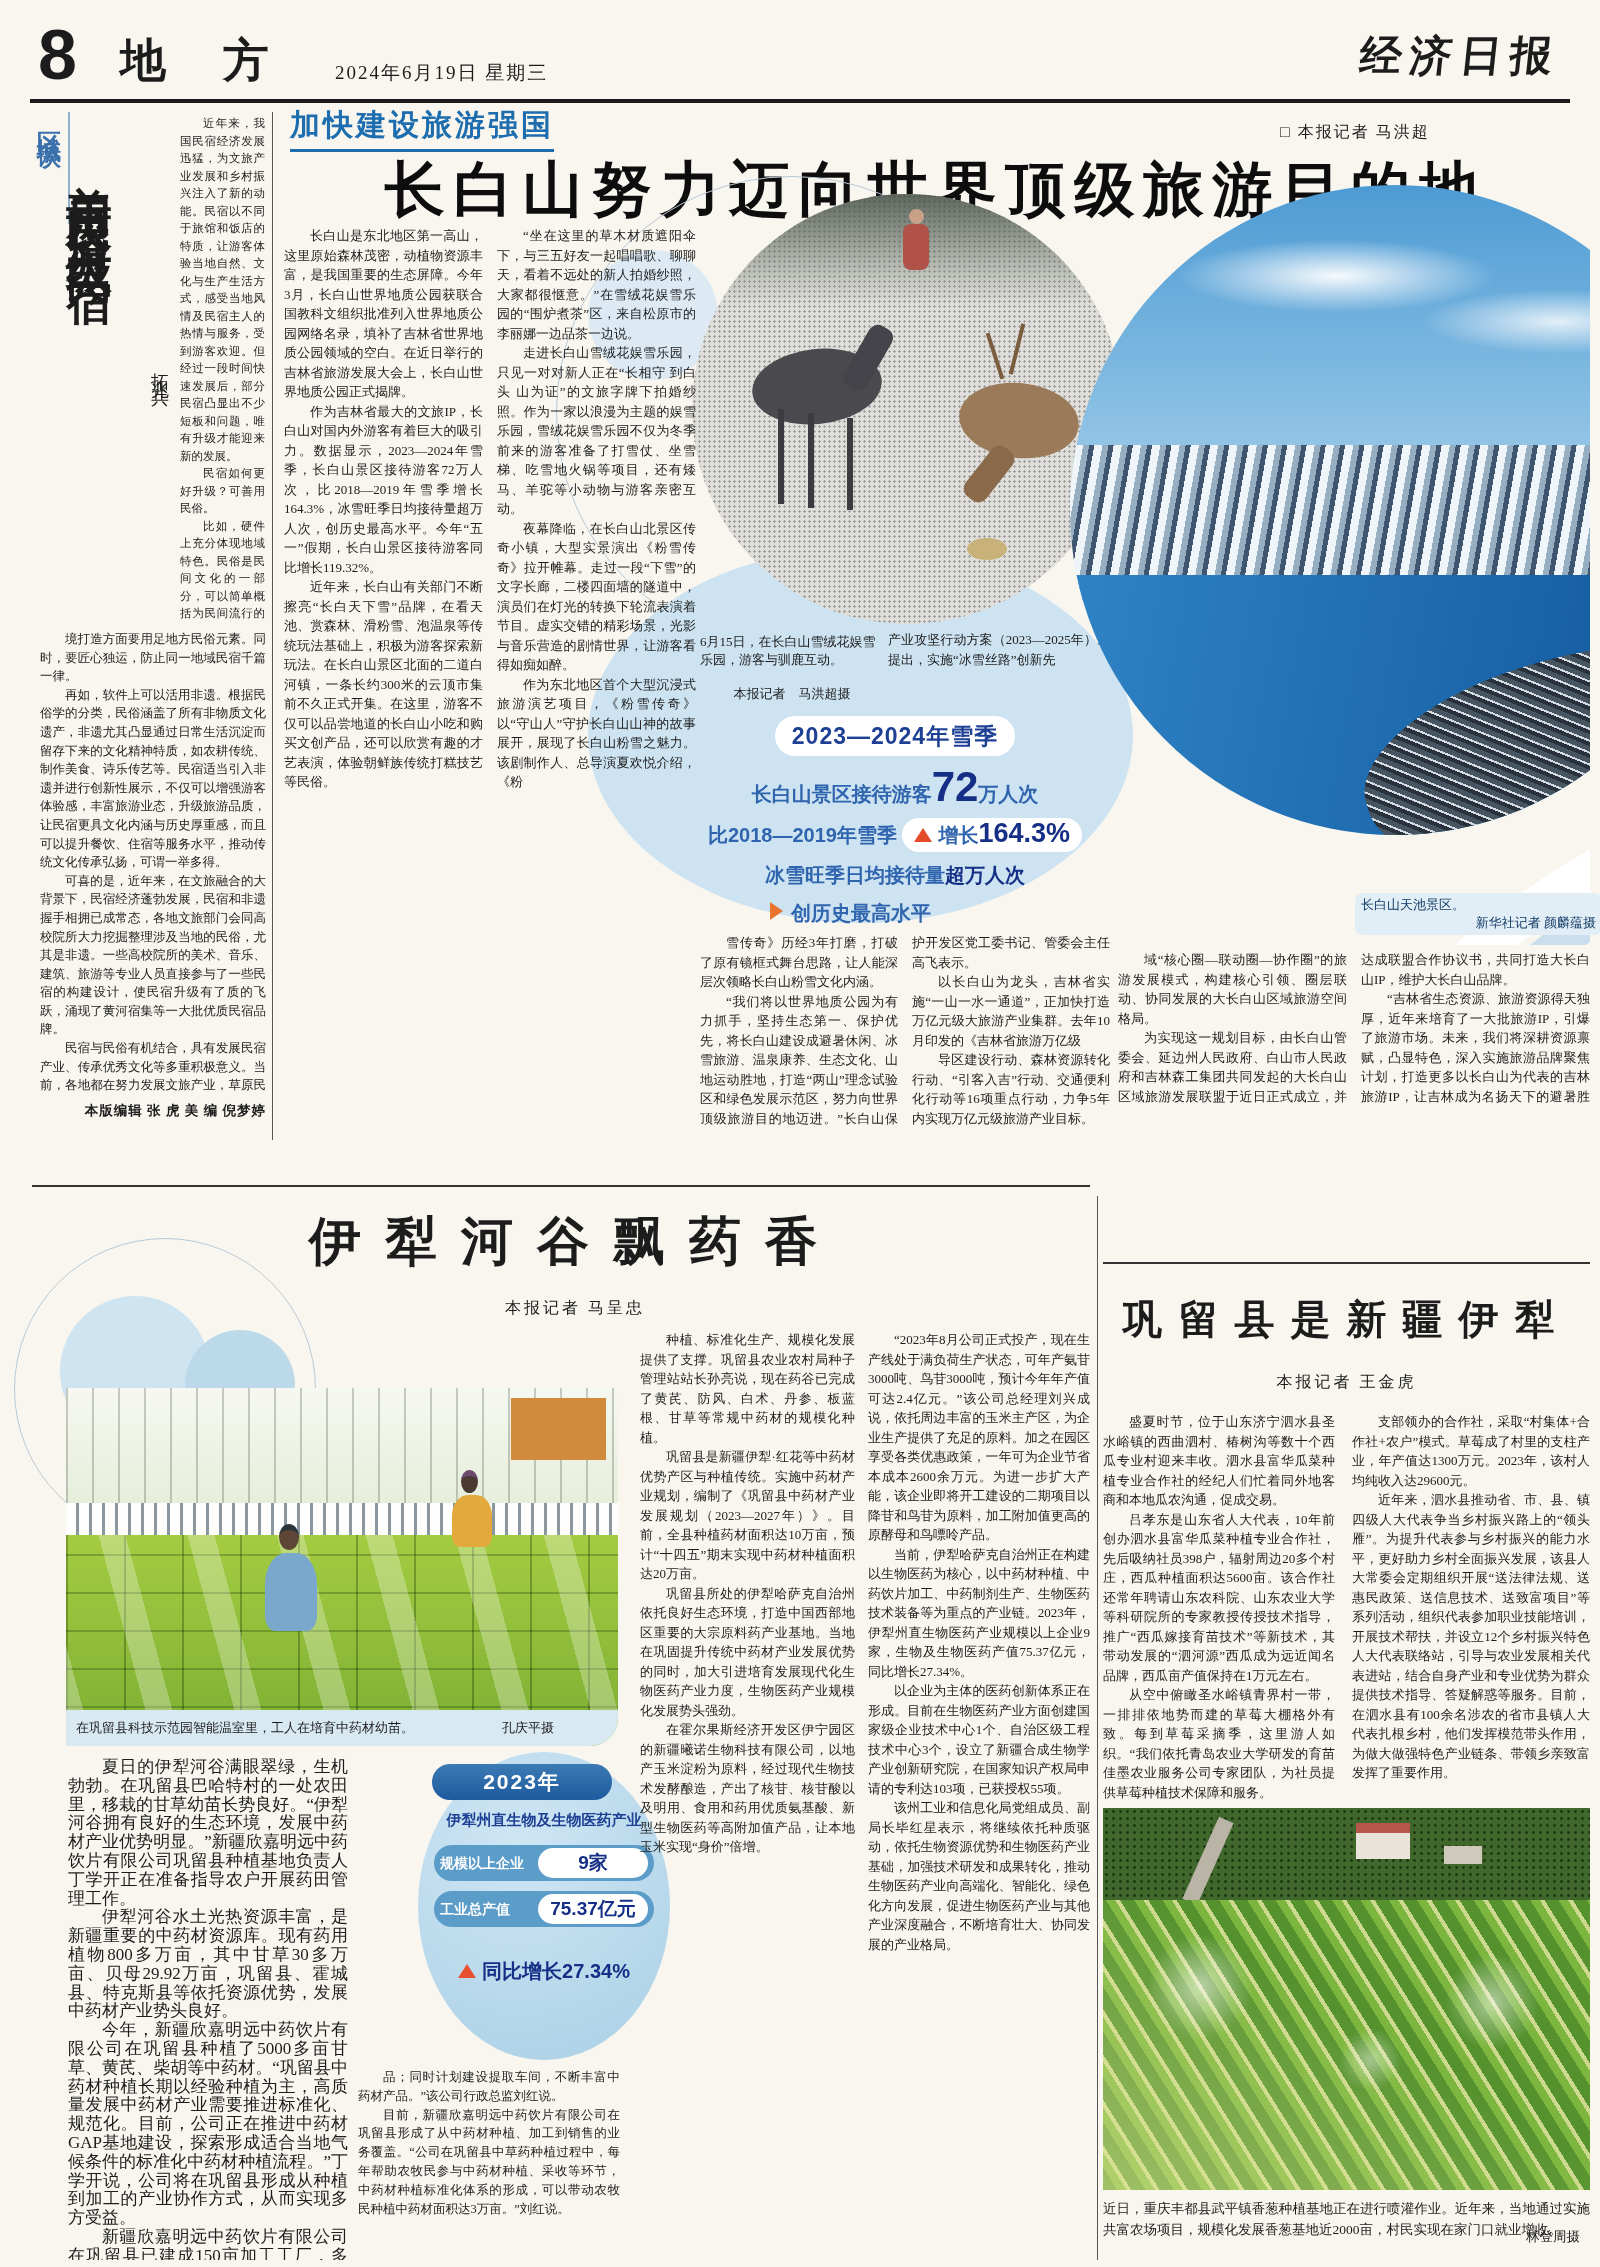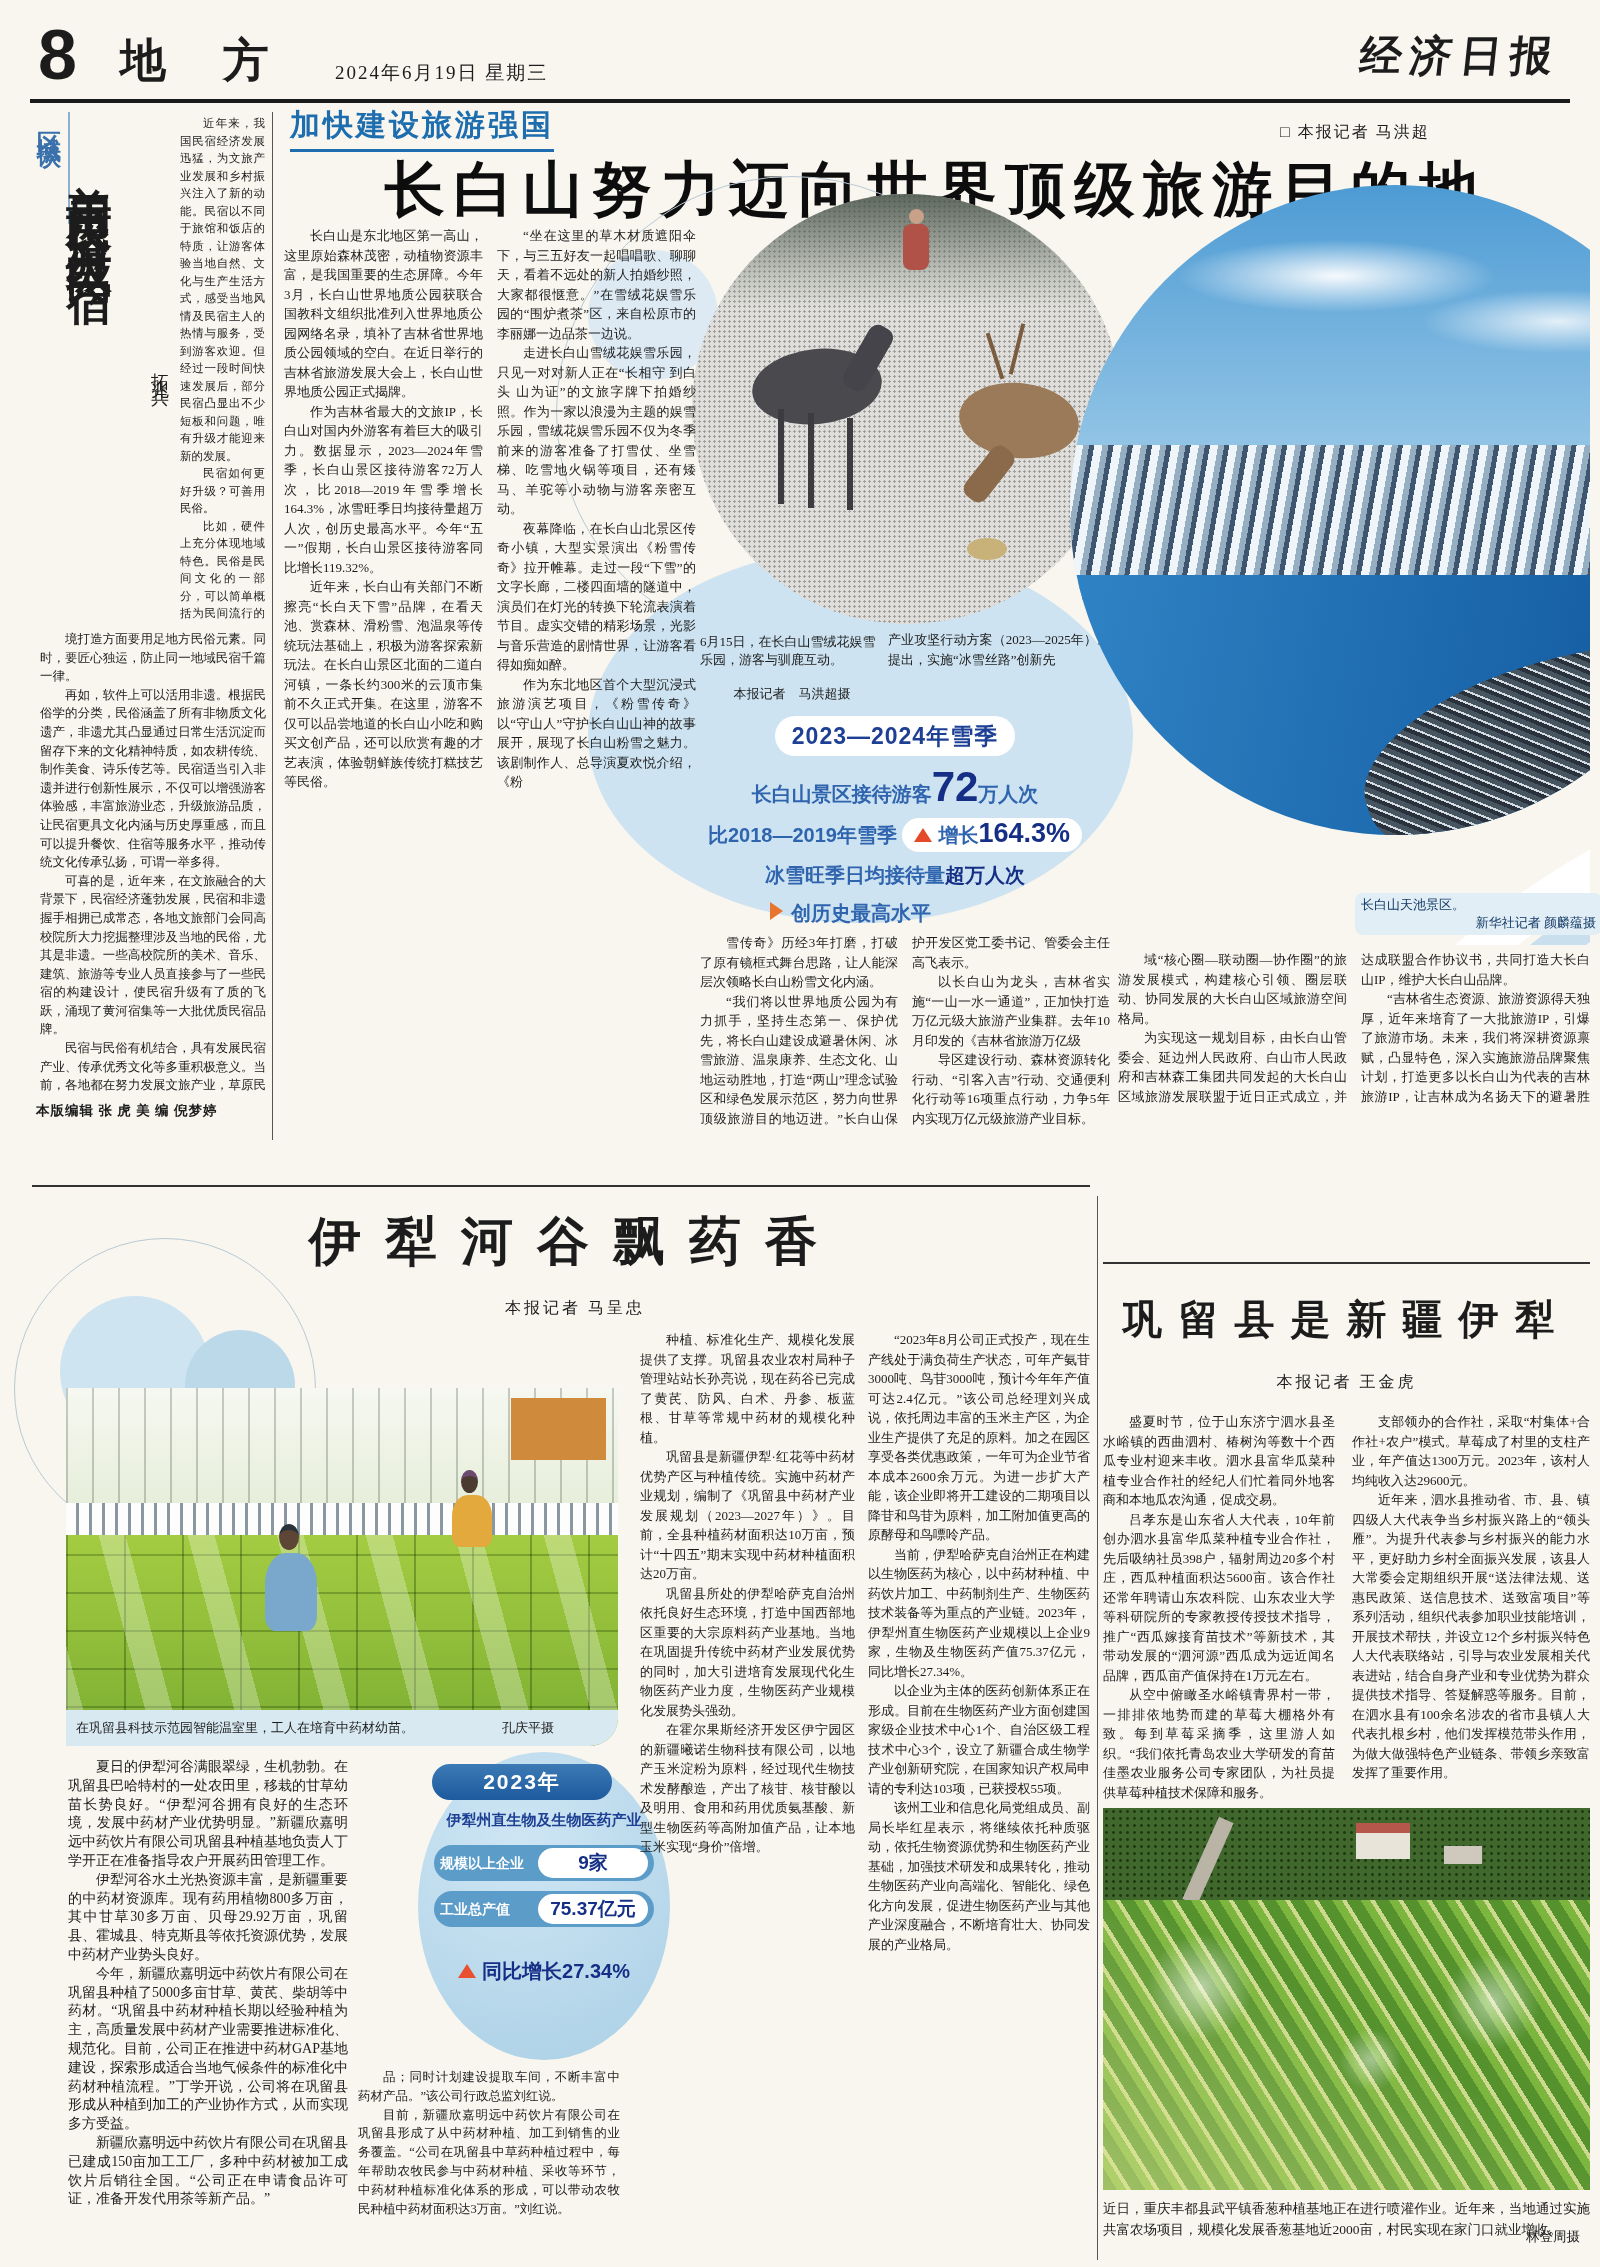--- a/index.html
+++ b/index.html
@@ -14,21 +14,21 @@
   
   .pgnum{font:900 70px/70px "Liberation Sans",sans-serif;}
   .pgsec{font:900 46px/52px "Liberation Sans",sans-serif;letter-spacing:22px;}
   .pgdate{font:19px/22px "Liberation Serif",serif;letter-spacing:2px;}
   .masthead{font:900 42px/48px "DejaVu Serif",serif;letter-spacing:8px;transform:skewX(-6deg);}
   
   .qytag{font:700 24px/26px "Liberation Sans",sans-serif;color:#3a71ac;letter-spacing:6px;border-right:2px solid #8fb0cc;padding-right:6px;}
   .lv-title{font:900 46px/52px "Liberation Sans",sans-serif;letter-spacing:13px;}
   .lv-author{font:18px/20px "Liberation Serif",serif;letter-spacing:8px;}
   .small-col{font:11.5px/17.5px "Liberation Serif",serif;}
-  .editors{font:700 13.5px/18px "Liberation Serif",serif;letter-spacing:1px;text-align:left;}
+  .editors{font:700 13.5px/18px "Liberation Serif",serif;letter-spacing:1px;text-align:right;}
   
   .kicker{font:700 30px/34px "Liberation Sans",sans-serif;color:#1e6dae;border-bottom:3px solid #1e6dae;padding-bottom:7px;letter-spacing:3px;}
   .main-byline{font:16px/20px "Liberation Serif",serif;letter-spacing:2px;}
   .main-title{font:900 60px/64px "Liberation Sans",sans-serif;letter-spacing:9px;text-align:center;color:#0d0d0d;}
   .circle{border-radius:50%;}
   .caption{font:13px/18px "Liberation Serif",serif;}
   
   .sn-pill{background:#fff;border-radius:22px;font:700 23px/40px "Liberation Sans",sans-serif;color:#1d3f94;text-align:center;letter-spacing:1px;}
   .sn-line{font:600 20px/30px "Liberation Sans",sans-serif;color:#2f64ae;white-space:nowrap;}
   .sn-big{font:900 42px/30px "Liberation Sans",sans-serif;color:#162f86;}
@@ -200,21 +200,21 @@
     <div class="yl-row" style="background:#5b9cc9;border-radius:18px;padding:3px 6px;margin-top:10px;">
       <span class="yl-lab">工业总产值</span>
       <span class="yl-val">75.37亿元</span>
     </div>
   </div>
   <div class="yl-gr" style="position:absolute;left:0;top:206px;width:252px;">
     <span class="tri-up" style="border-bottom-color:#e8502f;"></span><span>同比增长27.34%</span>
   </div>
 </div>
 
-<div class="abs body-text" style="left:68px;top:1758px;width:280px;height:502px;font-size:14px;line-height:18.8px;">
+<div class="abs body-text" style="left:68px;top:1758px;width:280px;height:502px;font-size:17px;line-height:18.8px;">
     <p>夏日的伊犁河谷满眼翠绿，生机勃勃。在巩留县巴哈特村的一处农田里，移栽的甘草幼苗长势良好。“伊犁河谷拥有良好的生态环境，发展中药材产业优势明显。”新疆欣嘉明远中药饮片有限公司巩留县种植基地负责人丁学开正在准备指导农户开展药田管理工作。</p>
     <p>伊犁河谷水土光热资源丰富，是新疆重要的中药材资源库。现有药用植物800多万亩，其中甘草30多万亩、贝母29.92万亩，巩留县、霍城县、特克斯县等依托资源优势，发展中药材产业势头良好。</p>
     <p>今年，新疆欣嘉明远中药饮片有限公司在巩留县种植了5000多亩甘草、黄芪、柴胡等中药材。“巩留县中药材种植长期以经验种植为主，高质量发展中药材产业需要推进标准化、规范化。目前，公司正在推进中药材GAP基地建设，探索形成适合当地气候条件的标准化中药材种植流程。”丁学开说，公司将在巩留县形成从种植到加工的产业协作方式，从而实现多方受益。</p>
     <p>新疆欣嘉明远中药饮片有限公司在巩留县已建成150亩加工工厂，多种中药材被加工成饮片后销往全国。“公司正在申请食品许可证，准备开发代用茶等新产品。”</p>
   </div>
 <div class="abs body-text" style="left:358px;top:2068px;width:262px;height:192px;font-size:12.5px;line-height:18.8px;">
     <p>品；同时计划建设提取车间，不断丰富中药材产品。”该公司行政总监刘红说。</p>
     <p>目前，新疆欣嘉明远中药饮片有限公司在巩留县形成了从中药材种植、加工到销售的业务覆盖。“公司在巩留县中草药种植过程中，每年帮助农牧民参与中药材种植、采收等环节，中药材种植标准化体系的形成，可以带动农牧民种植中药材面积达3万亩。”刘红说。</p>
   </div>
 <div class="abs body-text" style="left:640px;top:1330px;width:215px;height:930px;">

